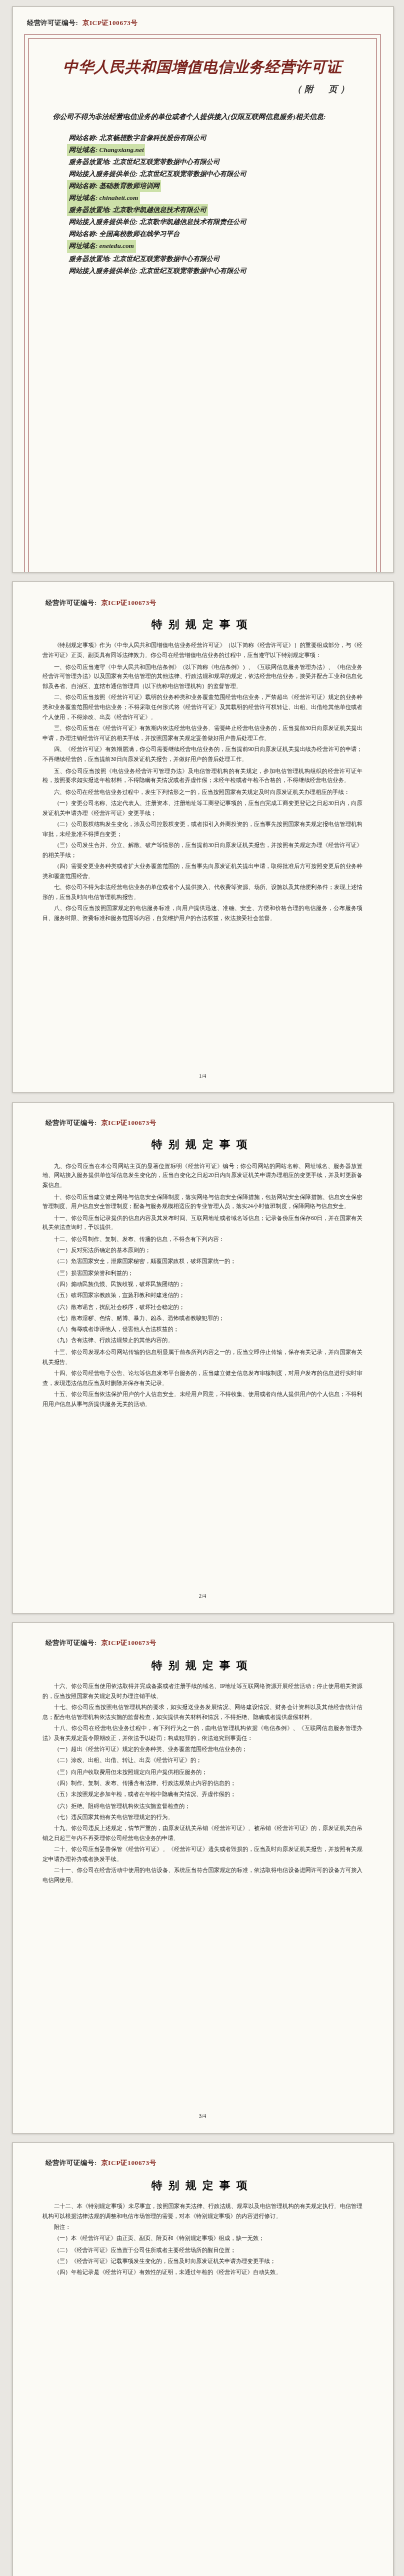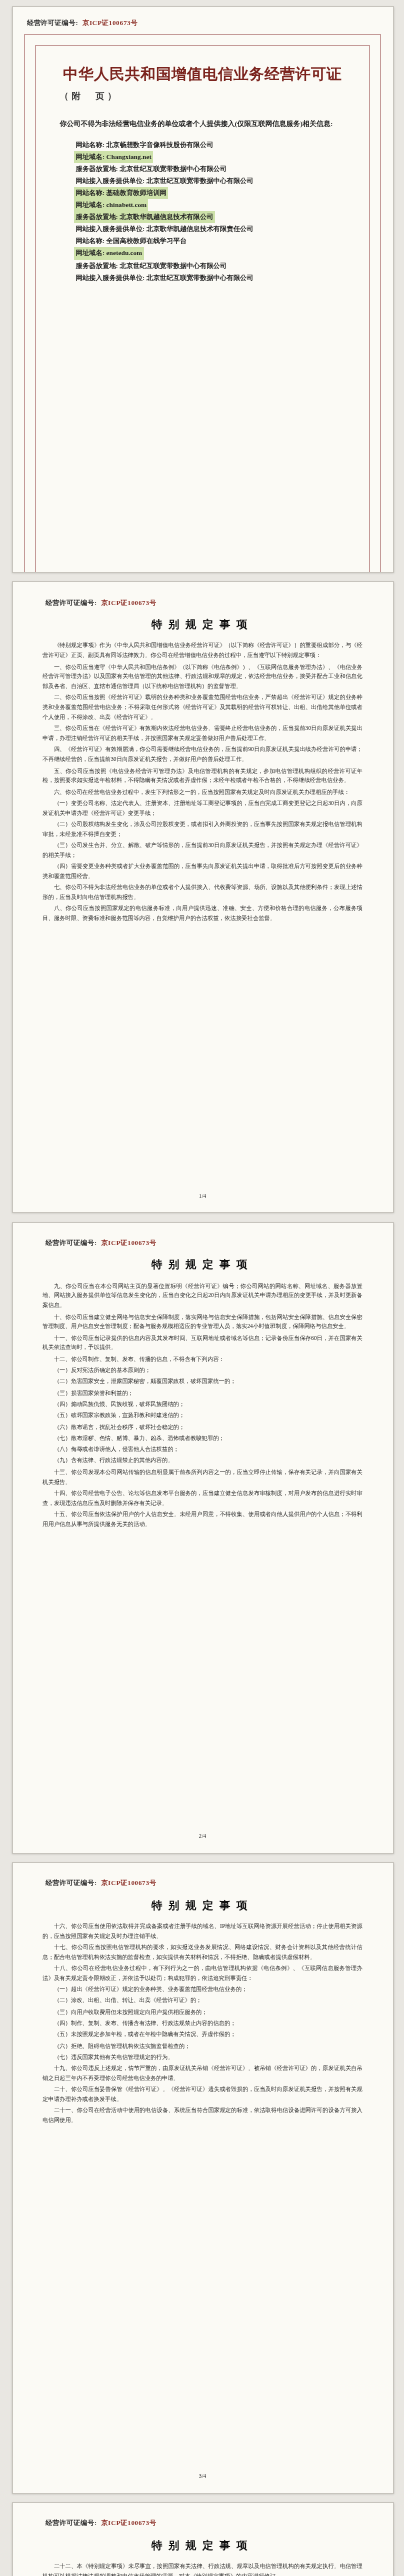--- a/index.html
+++ b/index.html
@@ -18,54 +18,55 @@
     width: 382px;
     margin: 0 auto 8.2px auto;
     background: #fbfaf5;
     border: 0.5px solid #c7c4bd;
     box-shadow: 0 0.5px 2.1px rgba(0,0,0,0.18);
     position: relative;
     box-sizing: border-box;
     overflow: hidden;
   }
   .page.cover { height: 567px; padding: 11.3px 11.3px; }
-  .page.reg   { height: 632px; padding: 15.5px 30px 31px 30px; }
+  .page.reg   { height: 512px; padding: 15.5px 30px 31px 30px; }
 
   .lic-header {
     font-size: 6.7px;
     font-weight: bold;
     color: #2a2a2a;
     margin: 1px 0 5.2px 3.1px;
     letter-spacing: 0.3px;
   }
   .lic-header .num { color: #8d3128; margin-left: 2.1px; }
 
   .frame {
     border: 1.5px solid #c49a98;
-    padding: 10px;
+    padding: 3px;
     height: 590px;
     box-sizing: border-box;
+    font-style: italic;
   }
   .frame-inner {
     border: 0.5px solid #c49a98;
     height: 100%;
     box-sizing: border-box;
     padding: 19.6px 24px 0 24px;
   }
   .cert-title {
     text-align: center;
     font-size: 15px;
     font-weight: bold;
     color: #7b241e;
     letter-spacing: 0.5px;
     line-height: 1.3;
     margin: 0;
   }
   .cert-subtitle {
-    text-align: left;
+    text-align: right;
     font-size: 8.8px;
     font-weight: bold;
     color: #333;
     letter-spacing: 3.1px;
     margin: 6.2px 0 15.5px 0;
   }
   .cover-intro {
     font-size: 7px;
     font-weight: bold;
     color: #222;

